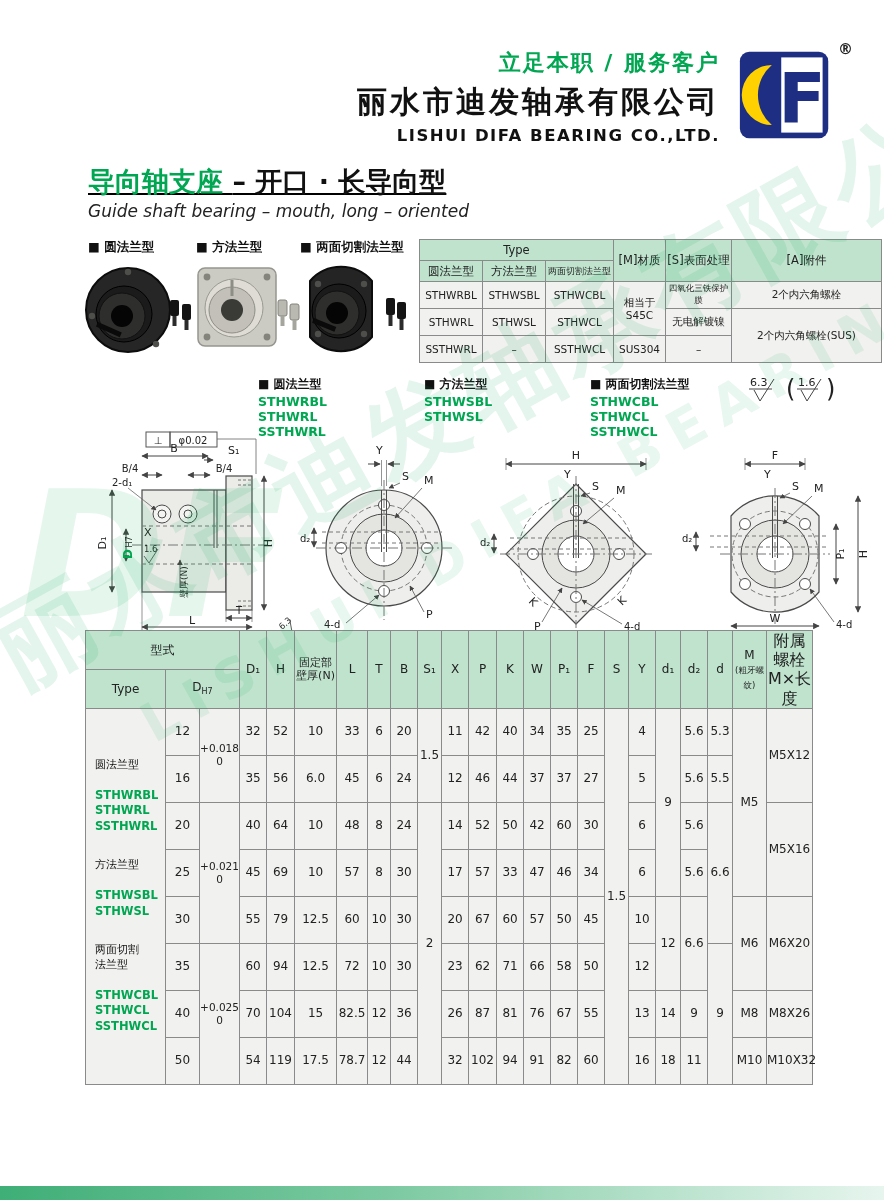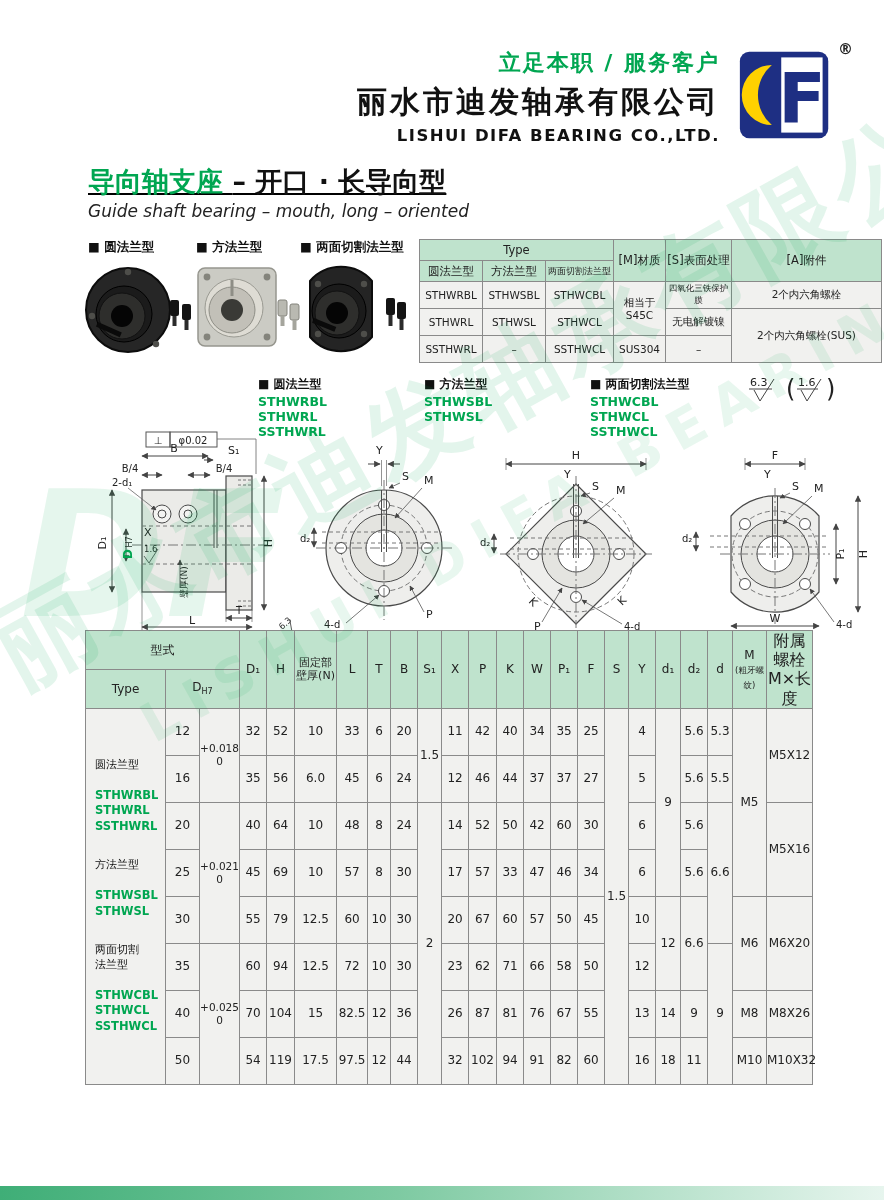--- a/index.html
+++ b/index.html
@@ -597,21 +597,21 @@
       <td>14</td>
       <td>9</td>
       <td>M8</td>
       <td>M8X26</td>
     </tr>
     <tr>
       <td>50</td>
       <td>54</td>
       <td>119</td>
       <td>17.5</td>
-      <td>97.5</td>
+      <td>78.7</td>
       <td>12</td>
       <td>44</td>
       <td>32</td>
       <td>102</td>
       <td>94</td>
       <td>91</td>
       <td>82</td>
       <td>60</td>
       <td>16</td>
       <td>18</td>

